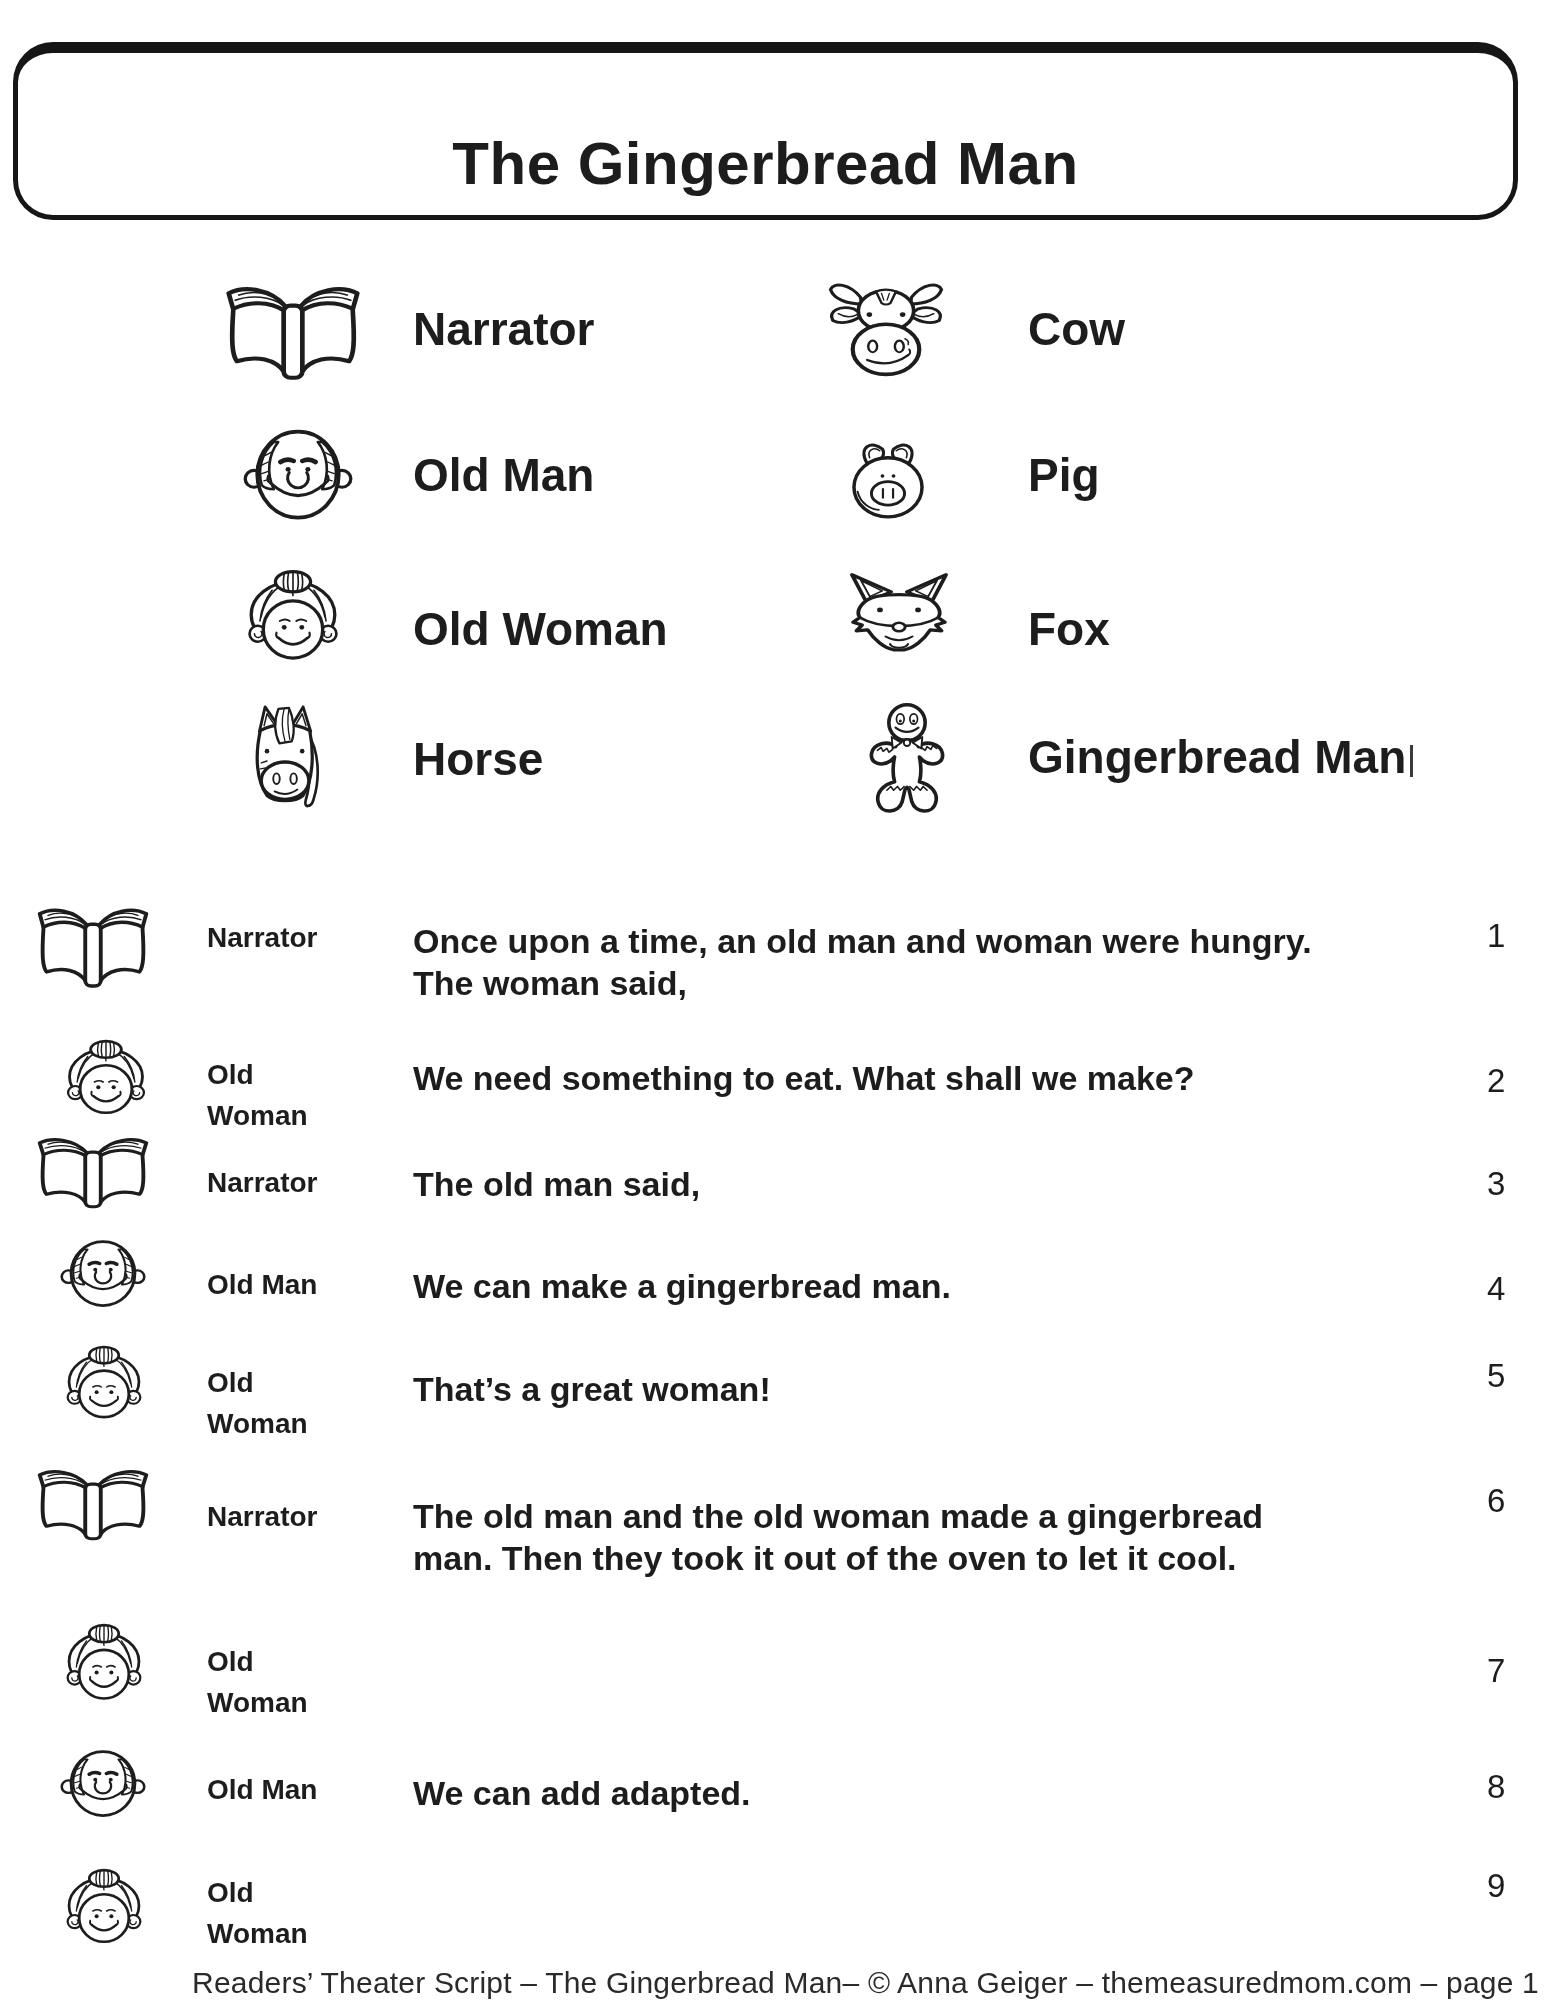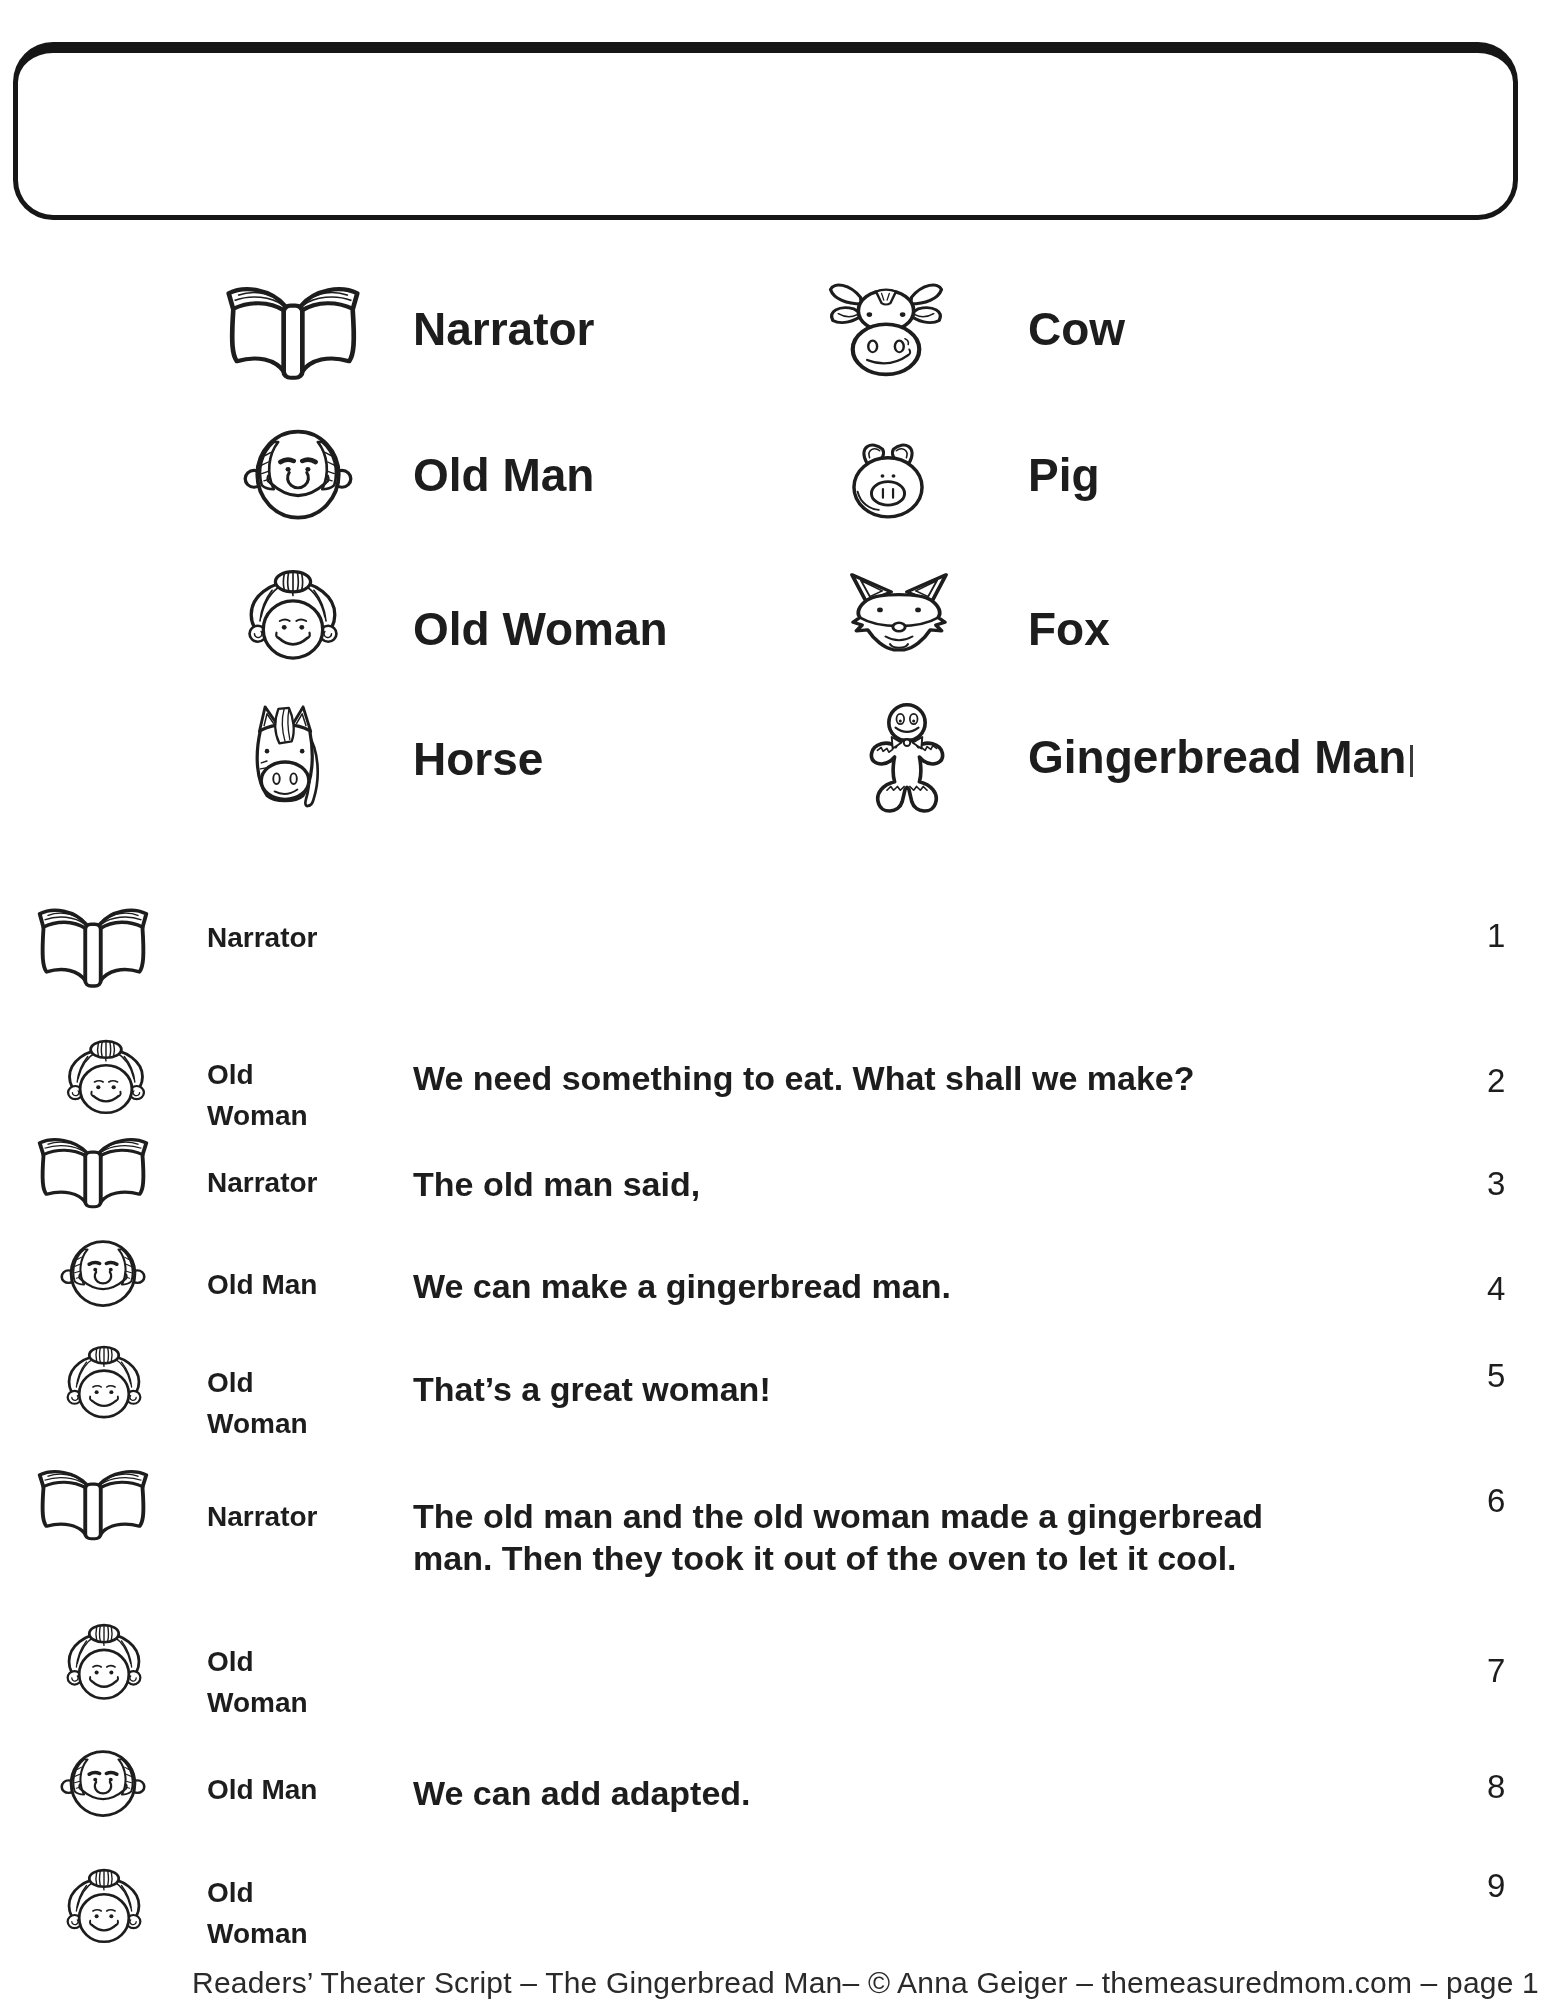--- a/index.html
+++ b/index.html
@@ -231,20 +231,21 @@
           <path d="M60 50 l4 3 l2 -4 l4 3 l2 -4 l4 3"></path>
           <path d="M24 95 l4 -4 l3 4 l4 -4 l3 4 l4 -4"></path>
           <path d="M48 91 l4 4 l3 -4 l4 4 l3 -4 l4 4"></path>
         </g>
       </g>
     </symbol>
   </defs>
 </svg>
 
 <div class="title-box">
+  <div class="page-title">The Gingerbread Man</div>
 </div>
 
 <div>
 
   <svg class="icon" style="left:217px;top:283px;width:152px;height:103px">
       <use href="#sym-book"></use>
     </svg>
   <div class="char-label" style="left:413px;top:304px">Narrator</div>
 
   <svg class="icon" style="left:825px;top:278px;width:122px;height:106px">
@@ -283,20 +284,22 @@
   <div class="char-label" style="left:1028px;top:732px"><span>Gingerbread Man</span><span class="text-cursor"></span></div>
 </div>
 
 <div>
 
   <div class="row" style="top:905px">
     <svg class="icon" style="left:30px;top:0;width:126px;height:88px">
         <use href="#sym-book"></use>
       </svg>
     <div class="row-name" style="top:13px">Narrator</div>
+    <div class="row-text" style="top:15px">Once upon a time, an old man and woman were hungry.
+The woman said,</div>
     <div class="row-num" style="top:12px">1</div>
   </div>
 
   <div class="row" style="top:1038px">
     <svg class="icon" style="left:58px;top:0;width:96px;height:88px">
         <use href="#sym-old-woman"></use>
       </svg>
     <div class="row-name" style="top:17px">Old Woman</div>
     <div class="row-text" style="top:19px">We need something to eat. What shall we make?</div>
     <div class="row-num" style="top:24px">2</div>

